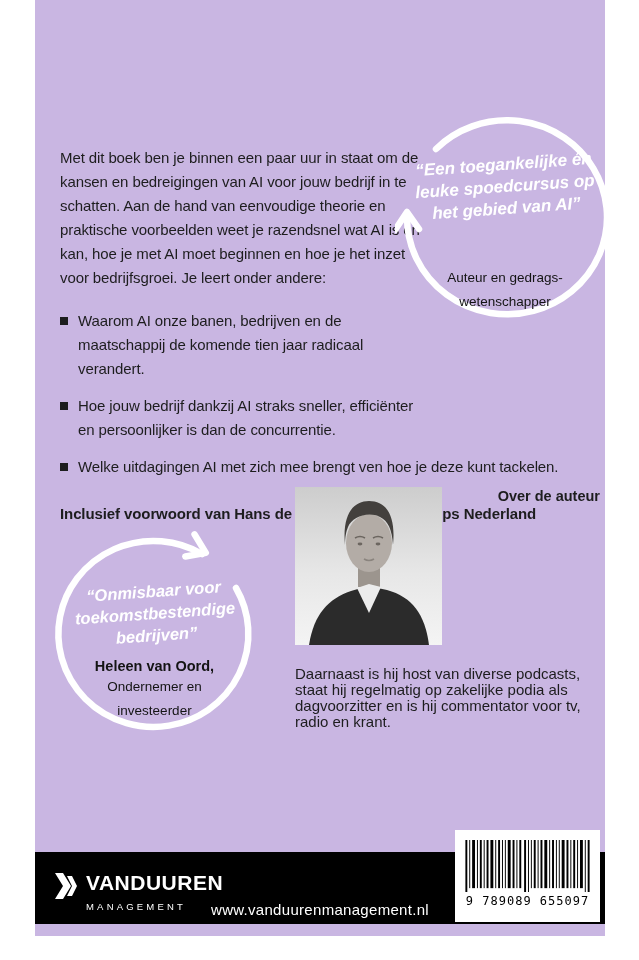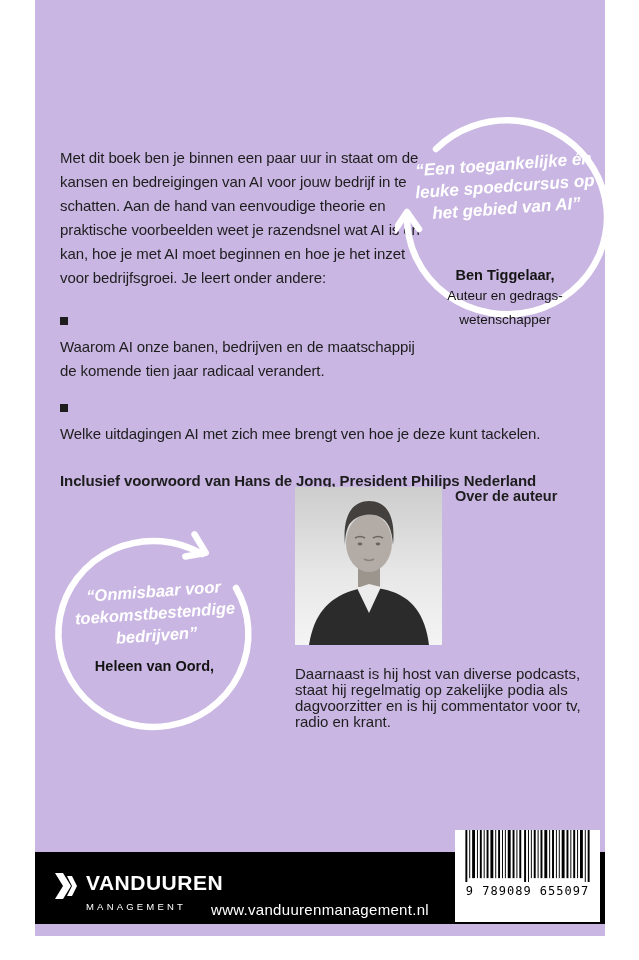--- a/index.html
+++ b/index.html
@@ -11,21 +11,21 @@
   .cover{
     position:absolute;left:35px;top:0;width:570px;height:936px;
     background:#c9b6e2;
   }
   
   .text-col{
     position:absolute;left:25px;top:146px;width:362px;
     color:#1d1d1e;font-size:15px;line-height:24px;letter-spacing:-0.1px;
   }
   .intro{margin:0 0 19px;}
-  .bullet{display:flex;gap:10px;margin-bottom:13px;flex-direction:column;}
+  .bullet{display:flex;gap:10px;margin-bottom:13px;}
   .bullet .sq{width:8px;height:8px;background:#1d1d1e;margin-top:8px;flex:none;}
   .bullet.wide{width:532px;}
   .foreword{font-weight:bold;white-space:nowrap;margin:23px 0 0;}
   
   .quote-top{position:absolute;left:360px;top:110px;width:220px;height:215px;}
   .quote-left{position:absolute;left:17px;top:530px;width:205px;height:205px;}
   .ring{position:absolute;inset:0;width:100%;height:100%;}
   .q-text{
     position:absolute;text-align:center;color:#ffffff;
     font-style:italic;font-weight:600;font-size:17px;line-height:22px;
@@ -36,84 +36,89 @@
   .q-author{position:absolute;left:5px;width:200px;text-align:center;color:#141414;}
   .quote-top .q-author{top:156px;width:210px;}
   .quote-left .q-author{top:127px;width:195px;}
   .q-author .name{font-weight:bold;font-size:14.5px;line-height:18px;}
   .q-author .role{font-size:13.5px;line-height:24px;white-space:pre-line;}
   
   .about-photo{position:absolute;left:260px;top:487px;width:147px;height:158px;}
   .about-photo svg{display:block;width:100%;height:100%;}
   .about-col{
     position:absolute;left:420px;top:486px;width:145px;
-    color:#1d1d1e;font-size:14.5px;line-height:21px;
+    color:#1d1d1e;font-size:14.5px;line-height:21px;text-align:right;
   }
   .about-col .h{font-weight:bold;margin:0 0 2px;}
   .about-body{
     position:absolute;left:260px;top:666px;width:312px;
     color:#1d1d1e;font-size:15px;line-height:16px;
   }
   
   .footer{position:absolute;left:0;top:852px;width:570px;height:72px;background:#000000;}
   .brand{position:absolute;left:20px;top:20px;display:flex;gap:9px;color:#ffffff;}
   .brand-icon{width:22px;height:28px;}
   .brand-text .name{font-size:21px;font-weight:bold;letter-spacing:0.5px;line-height:22px;}
   .brand-text .sub{font-size:9.5px;letter-spacing:3.2px;margin-top:7px;}
   .website{position:absolute;left:176px;top:49px;color:#ffffff;font-size:15px;letter-spacing:0.3px;}
   .barcode{
     position:absolute;left:420px;top:830px;width:145px;height:92px;background:#ffffff;
-    z-index:2;display:flex;flex-direction:column;align-items:center;box-sizing:border-box;
+    z-index:2;display:flex;flex-direction:column;align-items:center;padding-top:10px;box-sizing:border-box;
   }
   .barcode-num{
     font-family:"DejaVu Sans Mono", monospace;font-size:12px;color:#000;
     letter-spacing:1px;margin-top:2px;
   }
 </style>
 </head>
 <body>
 
 <div class="cover">
 
   <div class="text-col">
     <p class="intro">Met dit boek ben je binnen een paar uur in staat om de kansen en bedreigingen van AI voor jouw bedrijf in te schatten. Aan de hand van eenvoudige theorie en praktische voorbeelden weet je razendsnel wat AI is en kan, hoe je met AI moet beginnen en hoe je het inzet voor bedrijfsgroei. Je leert onder andere:</p>
 
     <div class="bullet">
       <span class="sq"></span>
       <span>Waarom AI onze banen, bedrijven en de maatschappij de komende tien jaar radicaal verandert.</span>
+    </div>
+    <div class="bullet">
+      <span class="sq"></span>
+      <span>Hoe jouw bedrijf dankzij AI straks sneller, efficiënter en persoonlijker is dan de concurrentie.</span>
     </div>
     <div class="bullet wide">
       <span class="sq"></span>
       <span>Welke uitdagingen AI met zich mee brengt ven hoe je deze kunt tackelen.</span>
     </div>
 
     <p class="foreword">Inclusief voorwoord van Hans de Jong, President Philips Nederland</p>
   </div>
 
   <div class="quote-top">
     <svg class="ring" viewBox="0 0 220 215" aria-hidden="true">
       <path d="M 41 39 A 100 97 0 1 1 12 108" fill="none" stroke="#ffffff" stroke-width="6.5" stroke-linecap="round"></path>
       <path d="M -16 -12 L 2 0 L -15 12" transform="translate(12,104) rotate(-90)" fill="none" stroke="#ffffff" stroke-width="6.5" stroke-linecap="round" stroke-linejoin="round"></path>
     </svg>
     <div class="q-text">“Een toegankelijke én leuke spoedcursus op het gebied van AI”</div>
     <div class="q-author">
-      <div class="name">Ben Tiggelaar,</div>
       <div class="role">Auteur en gedrags-
 wetenschapper</div>
     </div>
   </div>
 
   <div class="quote-left">
     <svg class="ring" viewBox="0 0 205 205" aria-hidden="true">
       <path d="M 184 58 A 95 93 0 1 1 150 24" fill="none" stroke="#ffffff" stroke-width="6.5" stroke-linecap="round"></path>
       <path d="M -16 -12 L 2 0 L -15 12" transform="translate(152,22) rotate(25)" fill="none" stroke="#ffffff" stroke-width="6.5" stroke-linecap="round" stroke-linejoin="round"></path>
     </svg>
     <div class="q-text">“Onmisbaar voor toekomstbestendige bedrijven”</div>
     <div class="q-author">
       <div class="name">Heleen van Oord,</div>
+      <div class="role">Ondernemer en
+investeerder</div>
     </div>
   </div>
 
   <div class="about-photo">
     <svg viewBox="0 0 147 158" aria-hidden="true">
       <defs>
         <linearGradient id="pbg" x1="0" y1="0" x2="0" y2="1">
           <stop offset="0" stop-color="#cdcdcd"></stop>
           <stop offset="0.55" stop-color="#e7e7e7"></stop>
           <stop offset="1" stop-color="#f4f4f4"></stop>

